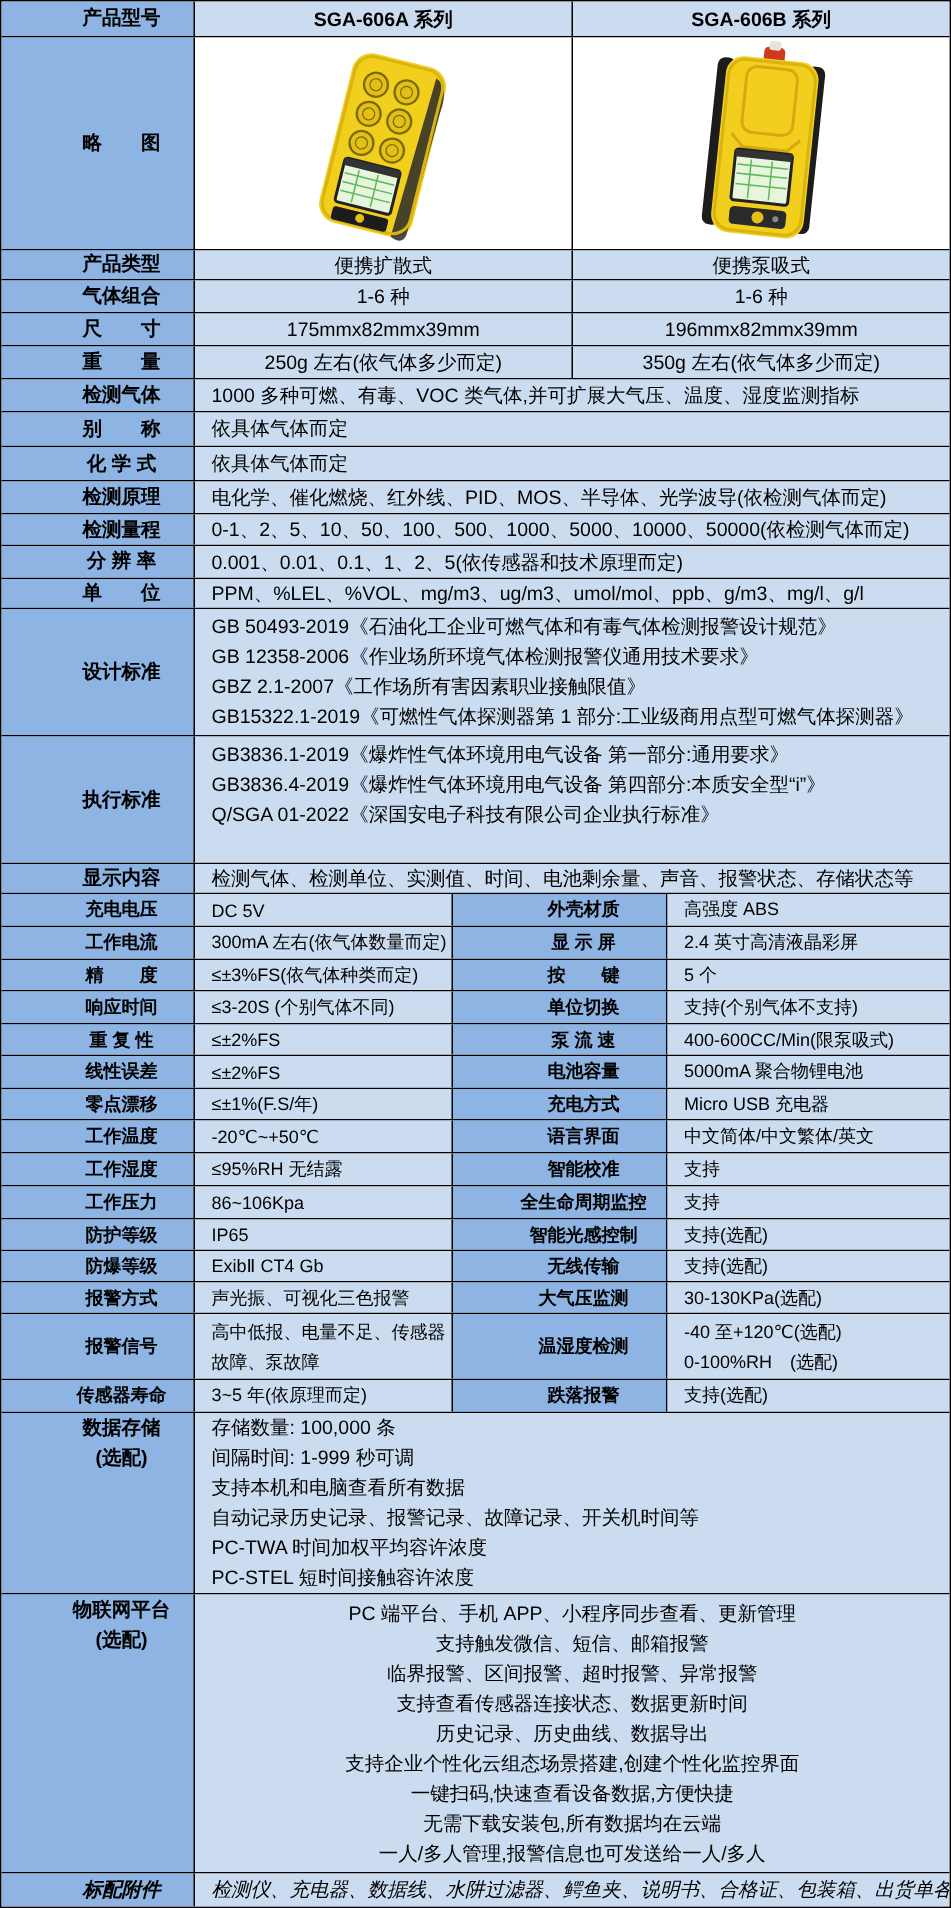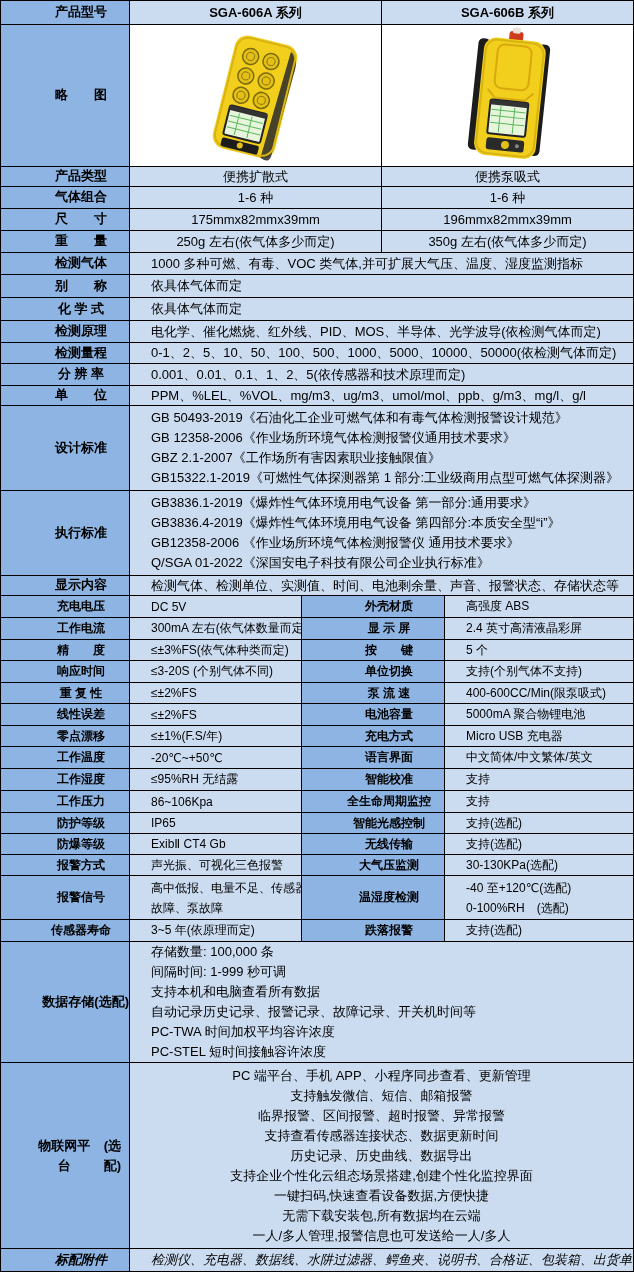--- a/index.html
+++ b/index.html
@@ -13,35 +13,35 @@
     overflow: hidden;
   }
   .row { display:flex; border-bottom:1px solid #000; }
   .row:last-child { border-bottom:none;font-style:italic; }
   .c { border-right:1px solid #000; display:flex; align-items:center; overflow:hidden; }
   .c.nr { border-right:none; }
   .lab {
     background:#8db4e2; font-weight:bold;
     justify-content:center; text-align:center; line-height:1.25;padding-left:32px;
   }
-  .val { background:#cbdcf1; padding:0 21px; white-space:nowrap; }
+  .val { background:#cbdcf1; padding:0 11px; white-space:nowrap; }
   .val.center { justify-content:center; padding:0 8px; }
   .val.block { display:block; white-space:normal; }
   .white { background:#ffffff; justify-content:center; }
   .w-label { width:129px; flex:none; }
   .w-a { width:252px; flex:none; }
   .w-b { flex:1; }
   .w-span { flex:1; }
   .w-v1 { width:172px; flex:none; }
   .w-l2 { width:143px; flex:none; }
   .w-v2 { flex:1; }
   .hdr .val { font-weight:bold; }
   .small { font-size:12px; }
   .line { line-height:20px; white-space:nowrap; }
-  .labcol { flex-direction:row; justify-content:flex-end; }
+  .labcol { flex-direction:column; justify-content:flex-start; }
   .labcol div { line-height:20px; }
   .pt2 { padding-top:2px; }
   .pt3 { padding-top:3px;text-align:center; }
 </style>
 </head>
 <body>
 
 <div class="table">
 
   <div class="row hdr" style="height:24px">
@@ -175,21 +175,20 @@
       <div class="line">GBZ 2.1-2007《工作场所有害因素职业接触限值》</div>
       <div class="line">GB15322.1-2019《可燃性气体探测器第 1 部分:工业级商用点型可燃气体探测器》</div>
     </div>
   </div>
 
   <div class="row" style="height:85px">
     <div class="c lab w-label">执行标准</div>
     <div class="c val block w-span nr pt2">
       <div class="line">GB3836.1-2019《爆炸性气体环境用电气设备 第一部分:通用要求》</div>
       <div class="line">GB3836.4-2019《爆炸性气体环境用电气设备 第四部分:本质安全型“i”》</div>
-      <div class="line">GB12358-2006 《作业场所环境气体检测报警仪 通用技术要求》</div>
       <div class="line">Q/SGA 01-2022《深国安电子科技有限公司企业执行标准》</div>
     </div>
   </div>
 
   <div class="row" style="height:20px">
     <div class="c lab w-label">显示内容</div>
     <div class="c val w-span nr">检测气体、检测单位、实测值、时间、电池剩余量、声音、报警状态、存储状态等</div>
   </div>
 
   <div class="row small" style="height:22px">

